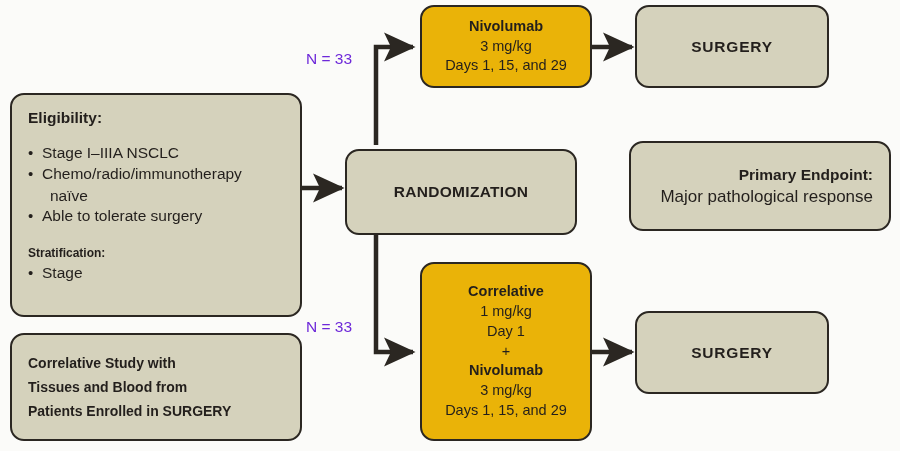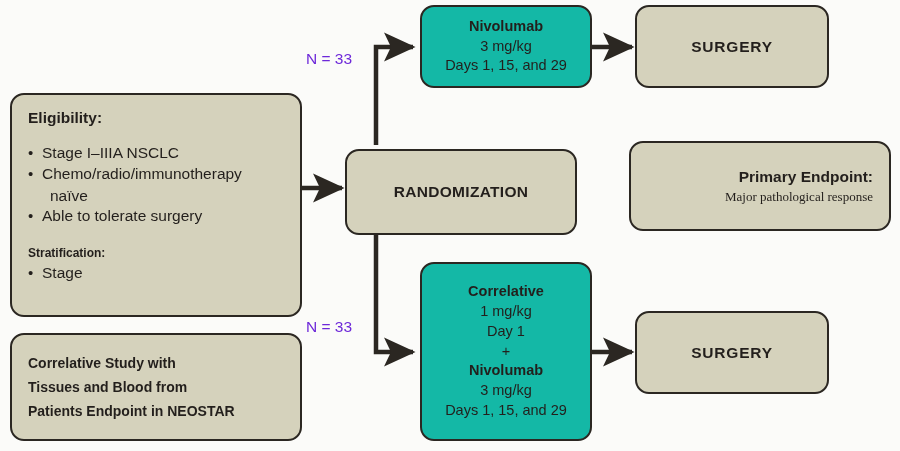--- a/index.html
+++ b/index.html
@@ -19,21 +19,21 @@
     position: absolute;
     box-sizing: border-box;
     border: 2.5px solid #2b2722;
     border-radius: 14px;
     color: #231f1c;
     display: flex;
     flex-direction: column;
     justify-content: center;
   }
   .node.tan  { background: #d5d2bc; }
-  .node.blue { background: #14b8a6; }
+  .node.blue { background: #eab308; }
   .node.center { align-items: center; text-align: center; }
 
   
   .elig {
     padding: 14px 16px 12px 16px;
     justify-content: flex-start;
   }
   .elig .hd {
     font-weight: bold;
     font-size: 15.5px;
@@ -76,23 +76,22 @@
   }
 
   
   .pend { padding: 12px 16px; align-items: flex-end; }
   .pend .ph {
     font-weight: bold;
     font-size: 15.5px;
     line-height: 1.38;
   }
   .pend .pl {
-    font-size: 13px;
+    font-size: 17px;
     line-height: 1.38;
-    font-family: Liberation Serif, serif;
   }
 
   .surg-label {
     font-size: 15.5px;
     font-weight: bold;
     letter-spacing: 0.8px;
   }
   .rand-label {
     font-size: 15.5px;
     font-weight: bold;
@@ -166,21 +165,21 @@
     <div class="hd2">Stratification:</div>
     <div class="bullet-row">
       <span class="dot">•</span>
       <span class="btxt">Stage</span>
     </div>
   </div>
 
   <div class="node tan corr" style="left:10px; top:333px; width:292px; height:108px;">
     <div class="cline">Correlative Study with</div>
     <div class="cline">Tissues and Blood from</div>
-    <div class="cline">Patients Endpoint in NEOSTAR</div>
+    <div class="cline">Patients Enrolled in SURGERY</div>
   </div>
 
   <div class="node tan center" style="left:345px; top:128px; width:232px; height:86px;margin-top:21px;">
     <div class="rand-label">RANDOMIZATION</div>
   </div>
 
   <div class="nlabel" style="left:306px; top:50px;">N = 33</div>
   <div class="nlabel" style="left:306px; top:318px;">N = 33</div>
 
   <div class="node blue center" style="left:420px; top:5px; width:172px; height:83px;">

